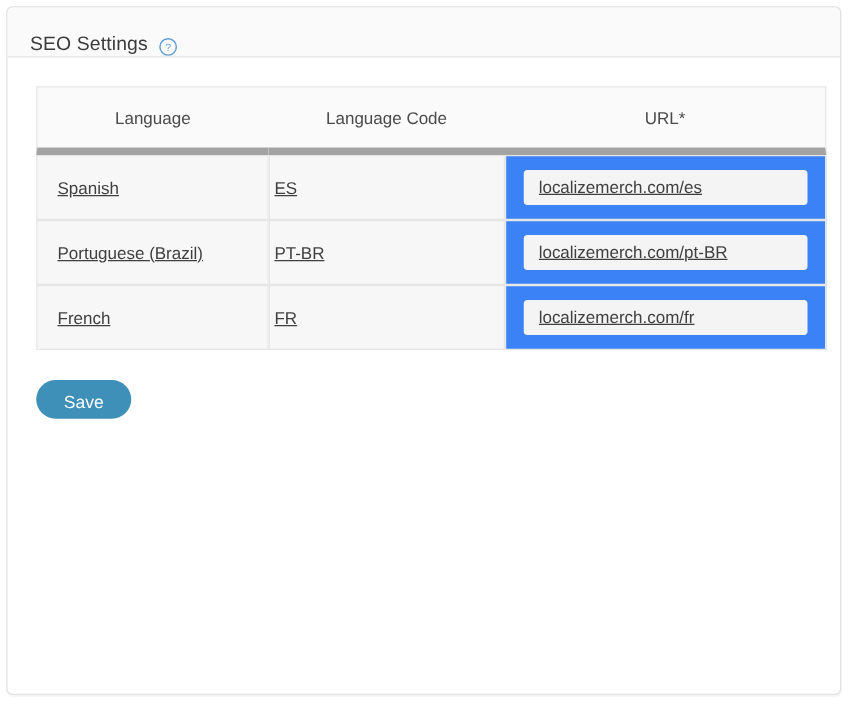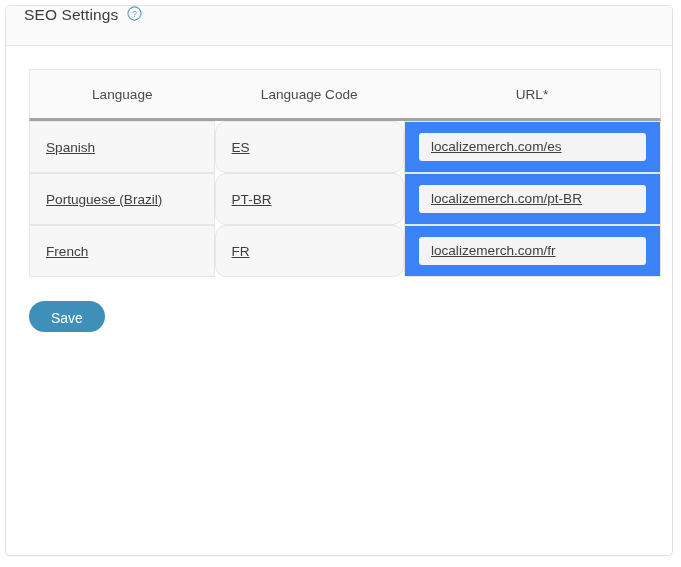--- a/index.html
+++ b/index.html
@@ -29,21 +29,21 @@
     box-shadow: 0 1px 1px rgba(0,0,0,0.04);
     overflow: hidden;
   }
 
   .card-header {
     height: 40px;
     box-sizing: border-box;
     background: #fafafa;
     border-bottom: 1px solid #e4e4e4;
     display: flex;
-    align-items: flex-start;
+    align-items: flex-end;
     padding: 0 18px;
   }
   .card-title {
     font-size: 15.5px;
     color: #3b3b3b;
     letter-spacing: 0.1px;
   }
   .help-icon {
     margin-left: 9px;
     width: 15px;
@@ -70,21 +70,21 @@
   
   .table {
     width: 632px;
     margin: 3px 0 0 5px;
     border-collapse: separate;
     border-spacing: 0;
   }
   .table-head-row th {
     background: #fafafa;
     border-top: 1px solid #e6e6e6;
-    border-bottom: 3px solid #a3a3a3;
+    border-bottom: 6px solid #a3a3a3;
     font-weight: normal;
     font-size: 13.6px;
     color: #4b4b4b;
     text-align: center;
     height: 48px;
     vertical-align: middle;
     padding: 0;
   }
   .table-head-row th.first { border-left: 1px solid #e6e6e6; }
   .table-head-row th.last  { border-right: 1px solid #e6e6e6; }
@@ -97,21 +97,21 @@
     height: 50px;
     padding: 0;
     vertical-align: middle;
     font-size: 13.6px;
     color: #3f3f3f;
     border: 1px solid #e6e6e6;
     background: #f7f7f7;
     text-decoration: underline;
   }
   .table tbody td.cell-lang { padding-left: 16px; }
-  .table tbody td.cell-code { padding-left: 16px; border-radius: 11px; }
+  .table tbody td.cell-code { padding-left: 4px; }
   .table tbody td.cell-url {
     background: #3b82f6;
     padding: 0 14px;
   }
 
   .url-input {
     display: block;
     width: 100%;
     box-sizing: border-box;
     height: 28px;

